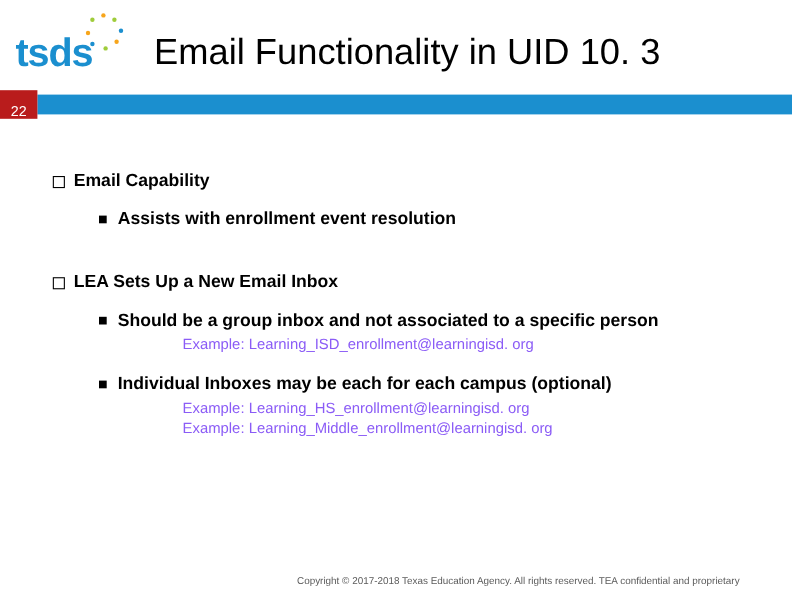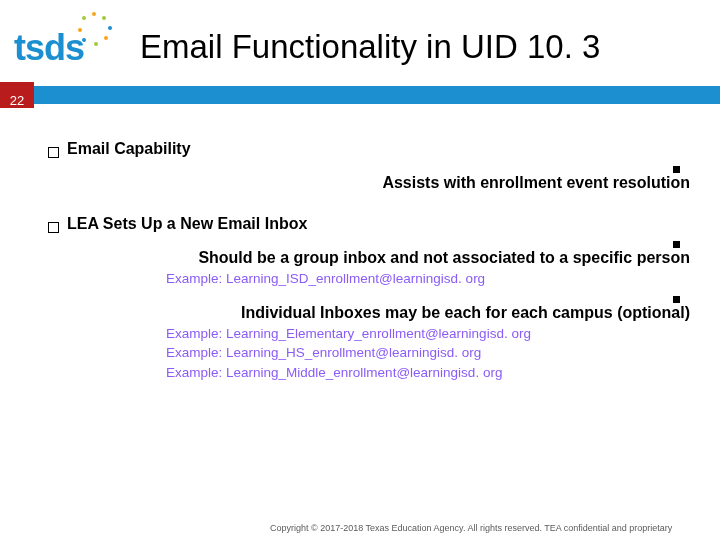--- a/index.html
+++ b/index.html
@@ -69,22 +69,23 @@
     justify-content: center;
   }
   .content {
     position: absolute;
     top: 140px;
     left: 48px;
     right: 30px;
   }
   .bullet-row {
     display: flex;
-    align-items: flex-end;
+    align-items: flex-start;
     margin-bottom: 2px;
+    margin-top: 16px;
   }
   .checkbox-bullet {
     width: 11px;
     height: 11px;
     border: 1.5px solid #000;
     margin-right: 8px;
     margin-top: 4px;
     flex-shrink: 0;
   }
   .square-bullet {
@@ -95,21 +96,20 @@
     margin-top: 6px;
     flex-shrink: 0;
   }
   .level1-text {
     font-size: 16px;
     font-weight: bold;
     color: #000;
   }
   .level2 {
     margin-left: 42px;
-    flex-direction: column;
   }
   .level2-text {
     font-size: 16px;
     font-weight: bold;
     color: #000;
     line-height: 1.25;
   }
   .example-block {
     margin-left: 118px;
     font-size: 13.5px;
@@ -180,19 +180,18 @@
     <div class="level2-text">Should be a group inbox and not associated to a specific person</div>
   </div>
   <div class="example-block">Example:  Learning_ISD_enrollment@learningisd. org</div>
 
   <div class="small-gap"></div>
 
   <div class="bullet-row level2">
     <div class="square-bullet"></div>
     <div class="level2-text">Individual Inboxes may be each for each campus (optional)</div>
   </div>
-  <div class="example-block">Example:  Learning_Elementary_enrollment@learningisd. org</div>
   <div class="example-block">Example:  Learning_HS_enrollment@learningisd. org</div>
   <div class="example-block">Example:  Learning_Middle_enrollment@learningisd. org</div>
 
 </div>
 
 <div class="footer">Copyright © 2017-2018 Texas Education Agency. All rights reserved. TEA confidential and proprietary</div>
 
 </body></html>

